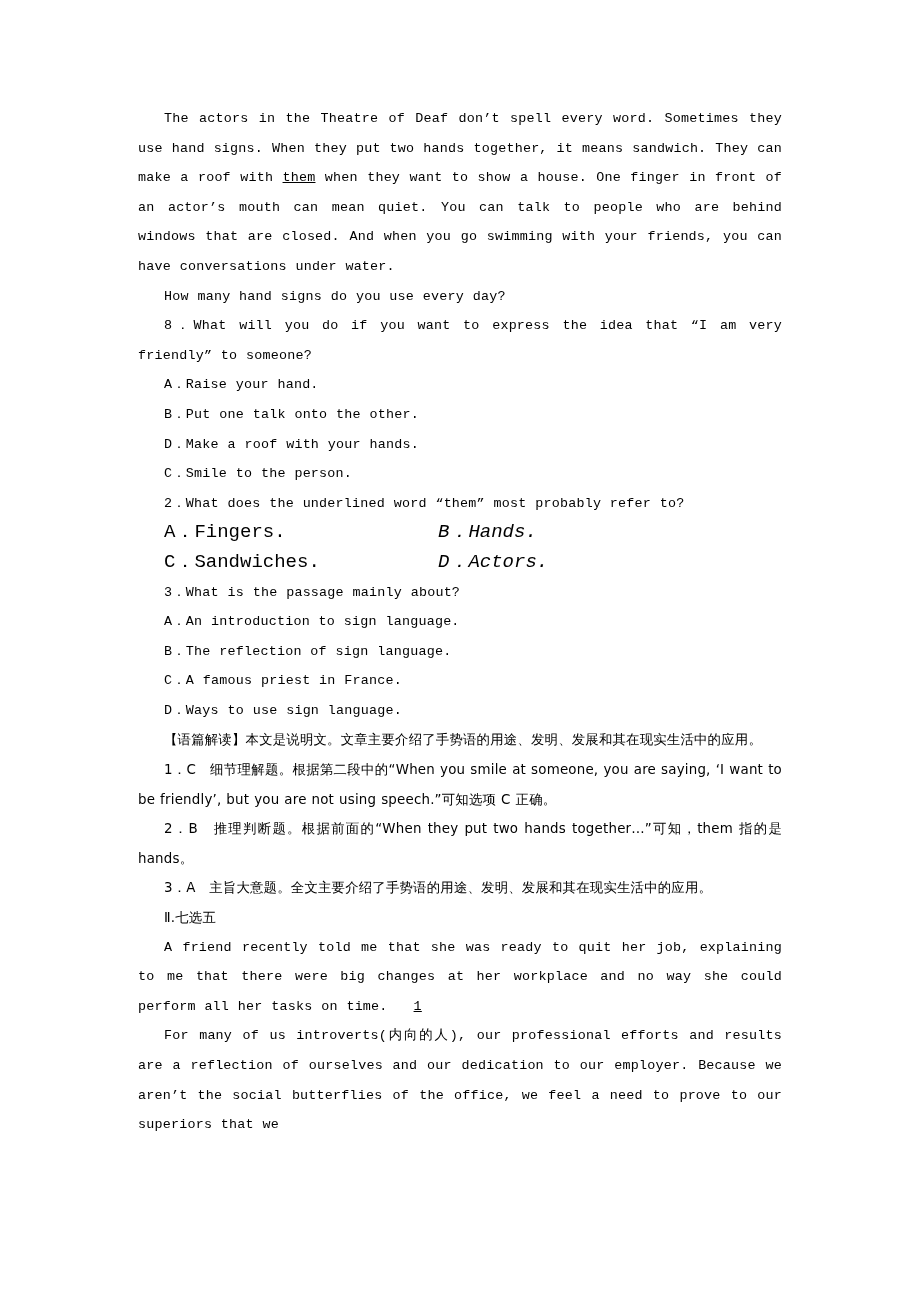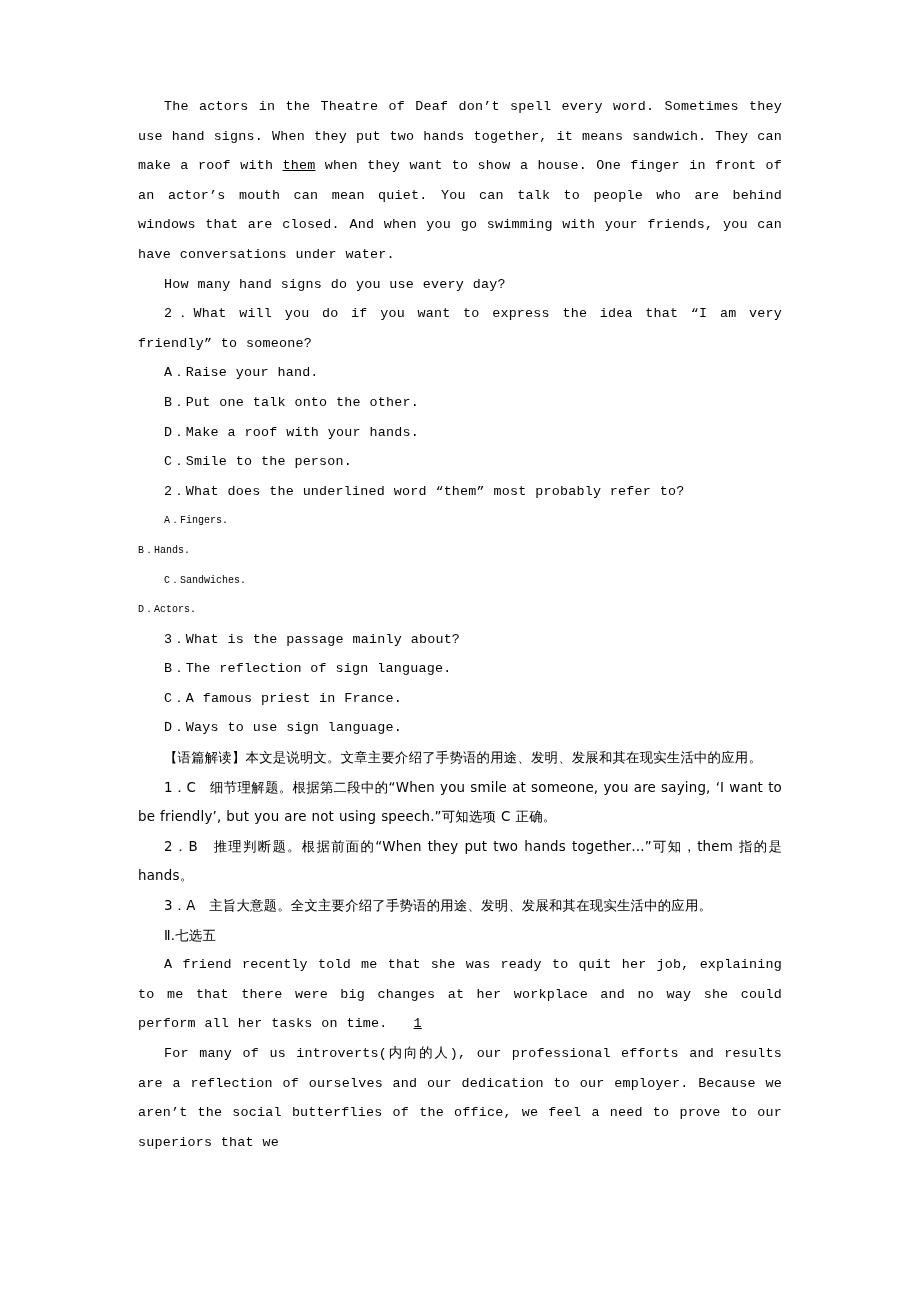--- a/index.html
+++ b/index.html
@@ -19,21 +19,21 @@
     position: absolute;
     left: 0;
     top: 0;
     width: 920px;
     height: 1302px;
     padding: 0;
   }
   .content {
     position: absolute;
     left: 138px;
-    top: 92px;
+    top: 104px;
     width: 644px;
   }
   p {
     margin: 0 0 0 0;
     font-size: 13.4px;
     line-height: 29.6px;
     text-align: justify;
     text-justify: inter-character;
     letter-spacing: 0.2px;
     word-spacing: 0.5px;
@@ -57,60 +57,61 @@
   .center-title {
     text-align: center;
     font-weight: bold;
     font-size: 13.8px;
     line-height: 29.6px;
     letter-spacing: 0.3px;
   }
   .opt-row {
     display: flex;
     line-height: 29.6px;
-    font-size: 10px;
-    flex-direction: column;
+    font-size: 19px;
   }
   .opt-row .c1 {
     width: 300px;
     padding-left: 26px;
     box-sizing: border-box;
   }
   .opt-row .c2 {
     flex: 1;
+    font-style: italic;
   }
 </style>
 </head>
 <body>
 
 <div class="page">
   <div class="content">
 
     <p class="indent"><span>The actors in the Theatre of Deaf don’t spell every word. Sometimes they use hand signs. When they put two hands together, it means sandwich. They can make a roof with </span><span class="u">them</span><span> when they want to show a house. One finger in front of an actor’s mouth can mean quiet. You can talk to people who are behind windows that are closed. And when you go swimming with your friends, you can have conversations under water.</span></p>
 
     <p class="indent">How many hand signs do you use every day?</p>
 
-    <p class="indent">2．What will you do if you want to express the idea that “I am very friendly” to someone?</p>
+    <p class="indent">8．What will you do if you want to express the idea that “I am very friendly” to someone?</p>
     <p class="indent">A．Raise your hand.</p>
     <p class="indent">B．Put one talk onto the other.</p>
     <p class="indent">D．Make a roof with your hands.</p>
     <p class="indent">C．Smile to the person.</p>
 
     <p class="indent">2．What does the underlined word “them” most probably refer to?</p>
 
     <div class="opt-row">
       <div class="c1">A．Fingers.</div>
       <div class="c2">B．Hands.</div>
     </div>
     <div class="opt-row">
       <div class="c1">C．Sandwiches.</div>
       <div class="c2">D．Actors.</div>
     </div>
 
     <p class="indent">3．What is the passage mainly about?</p>
+    <p class="indent">A．An introduction to sign language.</p>
     <p class="indent">B．The reflection of sign language.</p>
     <p class="indent">C．A famous priest in France.</p>
     <p class="indent">D．Ways to use sign language.</p>
 
     <p class="indent zh">【语篇解读】本文是说明文。文章主要介绍了手势语的用途、发明、发展和其在现实生活中的应用。</p>
     <p class="indent zh">1．C　细节理解题。根据第二段中的“When you smile at someone, you are saying, ‘I want to be friendly’, but you are not using speech.”可知选项 C 正确。</p>
     <p class="indent zh">2．B　推理判断题。根据前面的“When they put two hands together…”可知，them 指的是 hands。</p>
     <p class="indent zh">3．A　主旨大意题。全文主要介绍了手势语的用途、发明、发展和其在现实生活中的应用。</p>
 
     <p class="indent zh">Ⅱ.七选五</p>

